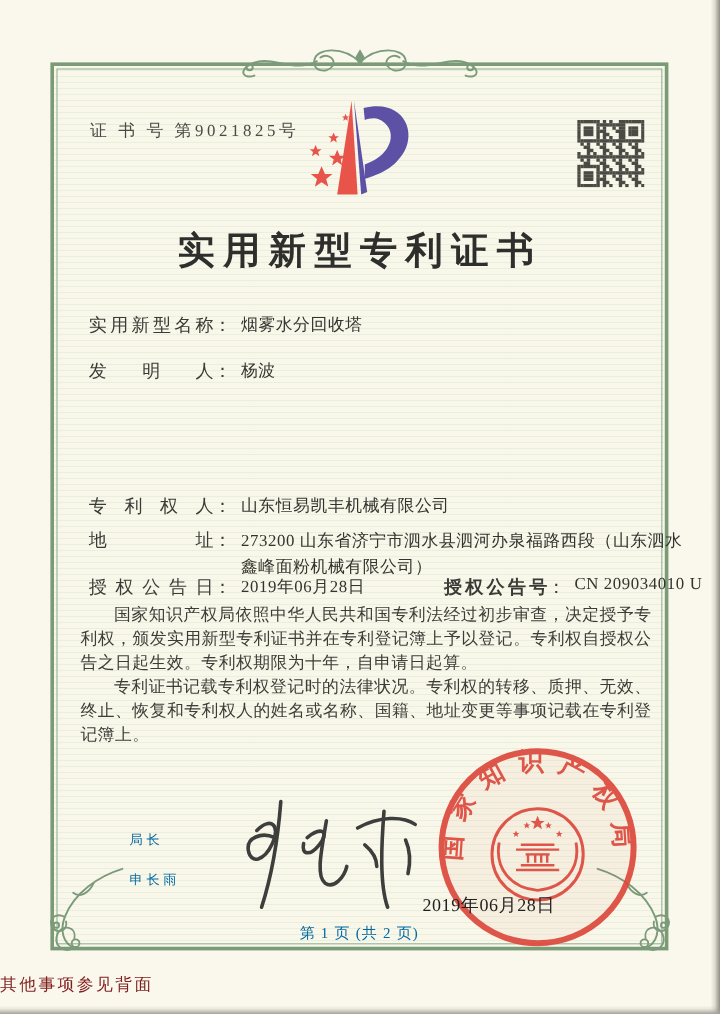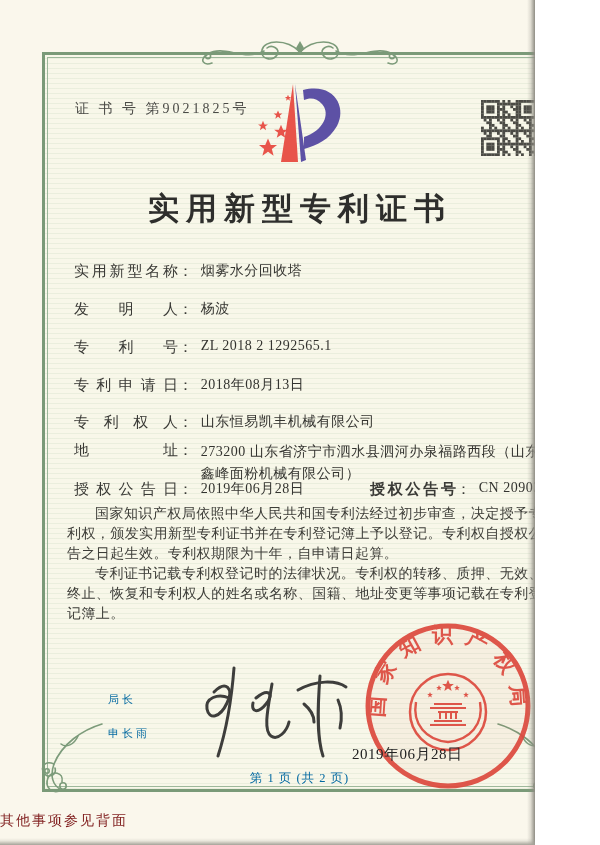--- a/index.html
+++ b/index.html
@@ -1,17 +1,17 @@
 <!DOCTYPE html>
 <html><head>
 <meta charset="utf-8">
 <style>
   html,body{margin:0;padding:0;}
   body{width:600px;height:845px;font-family:"Liberation Serif","DejaVu Serif",serif;}
-  .page{position:relative;width:535px;height:845px;background:#faf7ec;overflow:hidden;}
+  .page{position:relative;width:600px;height:845px;background:#faf7ec;overflow:hidden;}
   
   .page .edge-right{position:absolute;top:0;right:0;width:8px;height:100%;
     background:linear-gradient(to left,#8f8d84,rgba(143,141,132,.25) 55%,transparent);z-index:40;}
   .page .edge-bottom{position:absolute;left:0;bottom:0;width:100%;height:7px;
     background:linear-gradient(to top,#a5a399,rgba(165,163,153,.2) 60%,transparent);z-index:40;}
   
   .frame{position:absolute;left:42px;top:52px;width:515px;height:740px;
     border:3px solid #7a9a78;box-sizing:border-box;
     background:
       repeating-linear-gradient(0deg, rgba(150,185,148,.14) 0 1px, transparent 1px 5px),
@@ -351,28 +351,20 @@
   <h1 class="title">实用新型专利证书</h1>
 
   <div class="row" style="top:262px">
     <span class="lbl">实用新型名称</span><span class="colon">：</span>
     <span class="val">烟雾水分回收塔</span>
   </div>
   <div class="row" style="top:300px">
     <span class="lbl">发明人</span><span class="colon">：</span>
     <span class="val">杨波</span>
   </div>
-  <div class="row" style="top:338px">
-    <span class="lbl">专利号</span><span class="colon">：</span>
-    <span class="val">ZL 2018 2 1292565.1</span>
-  </div>
-  <div class="row" style="top:376px">
-    <span class="lbl">专利申请日</span><span class="colon">：</span>
-    <span class="val">2018年08月13日</span>
-  </div>
   <div class="row" style="top:413px">
     <span class="lbl">专利权人</span><span class="colon">：</span>
     <span class="val">山东恒易凯丰机械有限公司</span>
   </div>
   <div class="row" style="top:441px">
     <span class="lbl">地址</span><span class="colon">：</span>
     <span class="val val-wrap">273200 山东省济宁市泗水县泗河办泉福路西段（山东泗水鑫峰面粉机械有限公司）</span>
   </div>
   <div class="row" style="top:480px">
     <span class="lbl">授权公告日</span><span class="colon">：</span>

